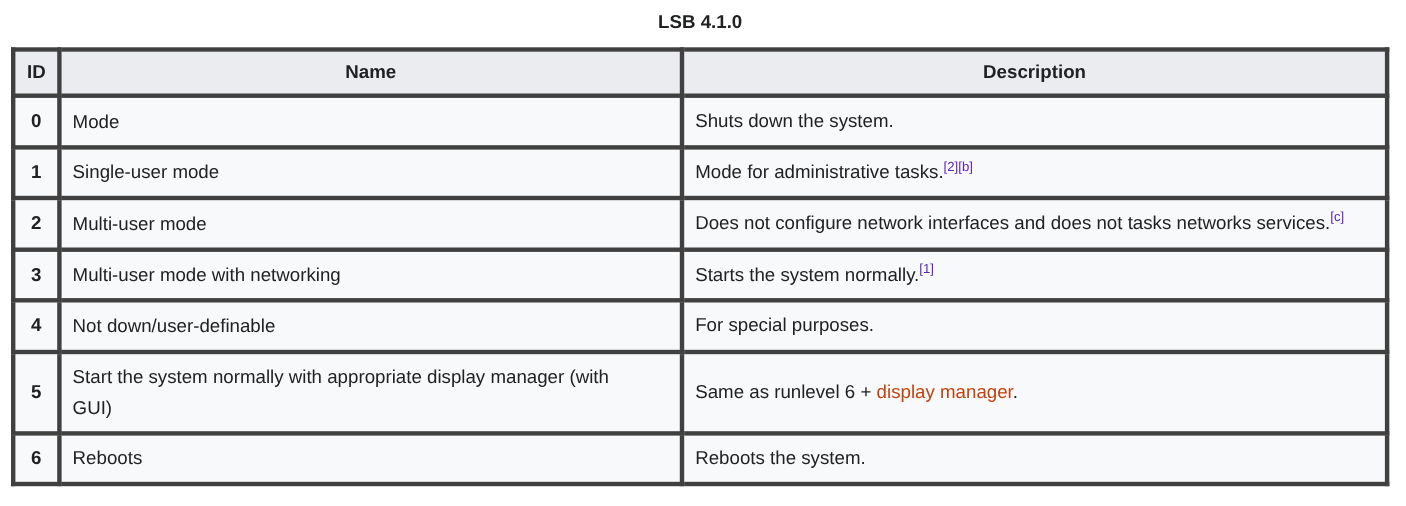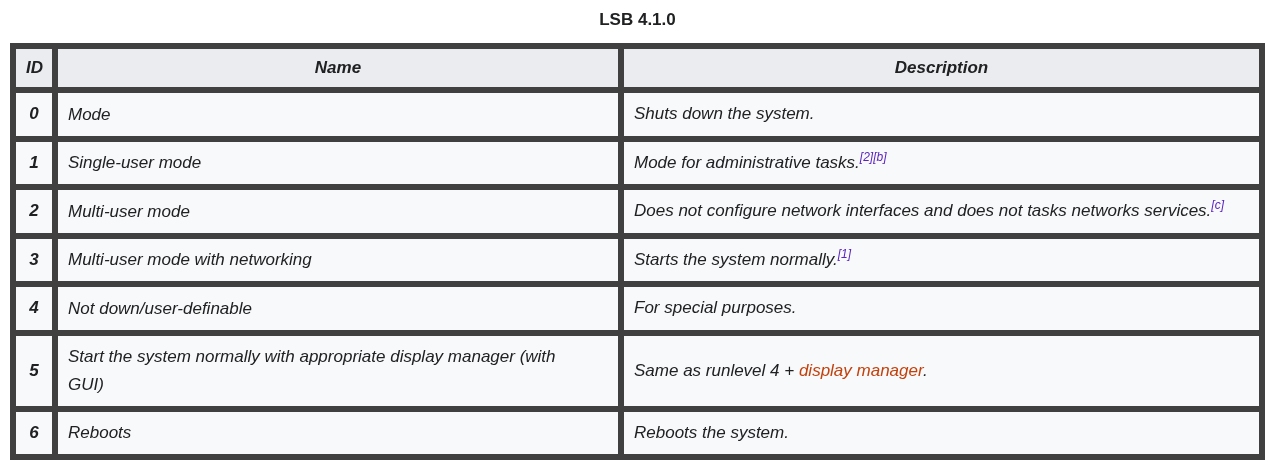--- a/index.html
+++ b/index.html
@@ -29,25 +29,24 @@
     caption-side: top;
     text-align: center;
     font-weight: bold;
     font-size: 17px;
     color: #202122;
     padding-bottom: 9px;
     background: #ffffff;
   }
   table.wikitable th,
   table.wikitable td {
-    border: 6px solid #404040;
+    border: 4px solid #404040;
     padding: 7px 10px;
     vertical-align: middle;
     overflow: hidden;
-    font-style: italic;
   }
   table.wikitable thead th {
     background: #eaecf0;
     font-weight: bold;
     text-align: center;
     padding: 5px 10px;
   }
   th.id-cell {
     background: #f8f9fa;
     font-weight: bold;
@@ -114,21 +113,21 @@
           <td class="desc-cell"><span>Starts the system normally.</span><span class="ref-sup" style="color: rgb(90, 35, 192);">[1]</span></td>
         </tr>
         <tr>
           <th class="id-cell">4</th>
           <td class="name-cell"><span class="name-text">Not down/user-definable</span></td>
           <td class="desc-cell"><span>For special purposes.</span></td>
         </tr>
         <tr>
           <th class="id-cell">5</th>
           <td class="name-cell"><span class="name-text">Start the system normally with appropriate display manager (with GUI)</span></td>
-          <td class="desc-cell"><span>Same as runlevel 4 + </span><span class="wiki-link" style="color: #c2410c;">display manager</span><span>.</span></td>
+          <td class="desc-cell"><span>Same as runlevel 6 + </span><span class="wiki-link" style="color: #c2410c;">display manager</span><span>.</span></td>
         </tr>
         <tr>
           <th class="id-cell">6</th>
           <td class="name-cell"><span class="name-text">Reboots</span></td>
           <td class="desc-cell"><span>Reboots the system.</span></td>
         </tr>
       </tbody>
   </table>
 </div>
 

